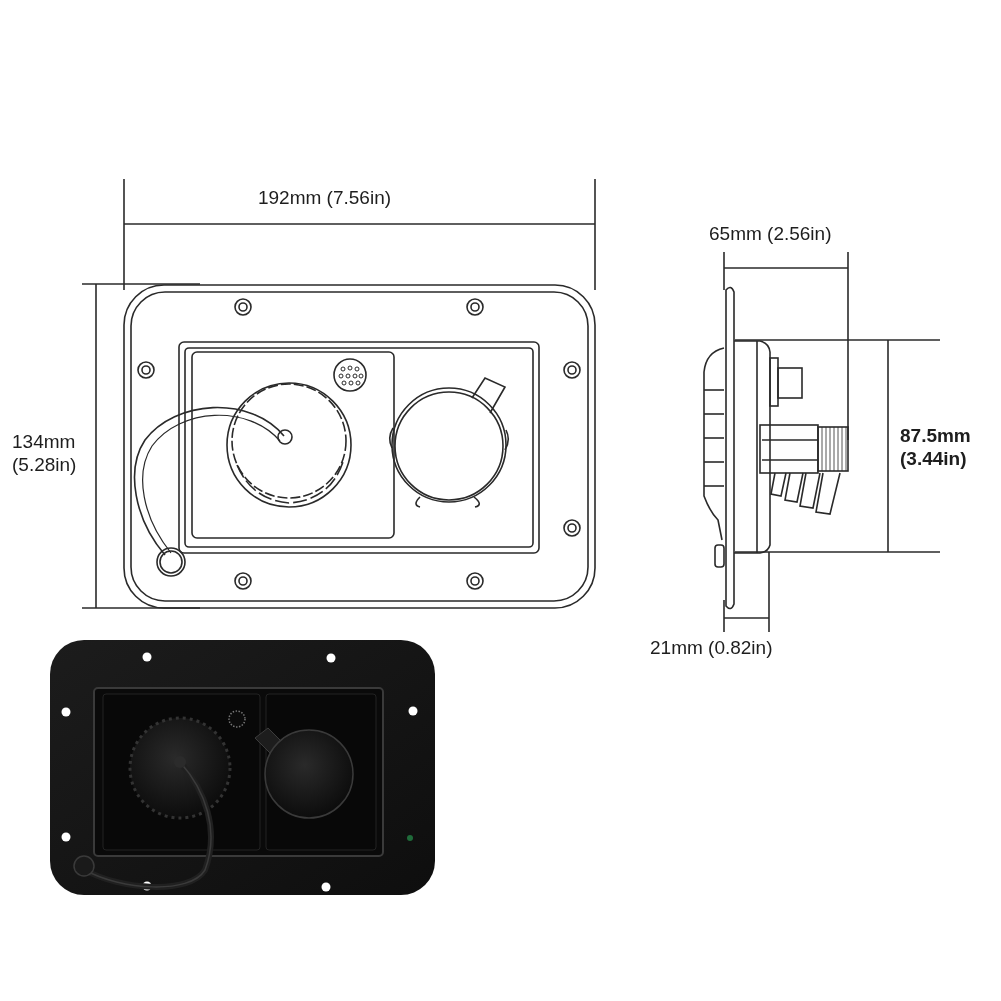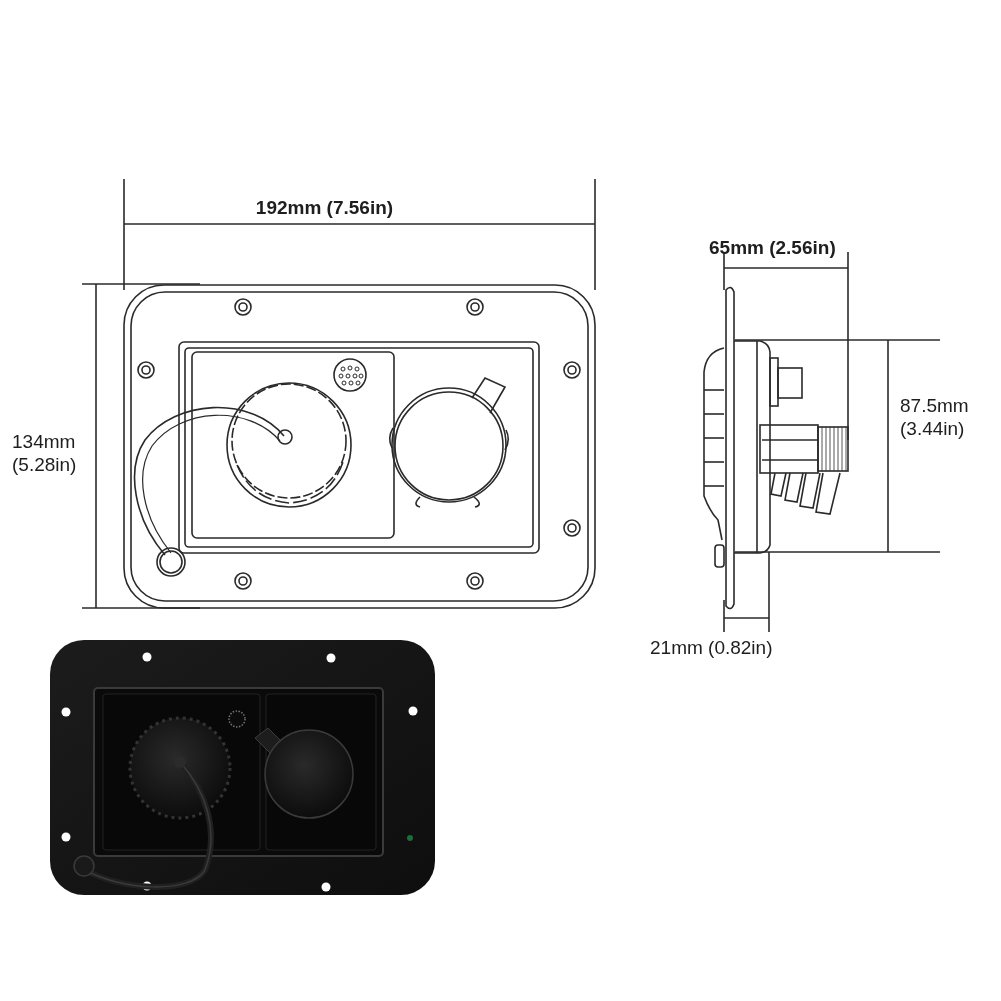--- a/index.html
+++ b/index.html
@@ -128,30 +128,30 @@
       <line x1="846" y1="427" x2="846" y2="471"></line>
     </g>
 
     <path d="M775 473 L771 494 L781 496 L786 473"></path>
     <path d="M790 473 L785 500 L797 502 L803 473"></path>
     <path d="M806 473 L800 506 L813 508 L820 473"></path>
     <path d="M823 473 L816 512 L830 514 L840 473"></path>
   </g>
 </svg>
 
-<div class="label center" style="left:124px; top:196px; width:401px;font-weight:bold;">192mm (7.56in)</div>
+<div class="label center" style="left:124px; top:186px; width:401px;">192mm (7.56in)</div>
 
 <div class="label" style="left:12px; top:430px;">
   <div>134mm</div>
   <div>(5.28in)</div>
 </div>
 
-<div class="label" style="left:709px; top:236px;font-weight:bold;">65mm (2.56in)</div>
+<div class="label" style="left:709px; top:222px;">65mm (2.56in)</div>
 
-<div class="label" style="left:900px; top:394px;">
+<div class="label" style="left:900px; top:424px;font-weight:bold;">
   <div>87.5mm</div>
   <div>(3.44in)</div>
 </div>
 
 <div class="label" style="left:650px; top:636px;">21mm (0.82in)</div>
 
 <svg width="1001" height="1001" viewBox="0 0 1001 1001">
   <defs>
     <radialGradient id="capGrad" cx="45%" cy="40%" r="65%">
       <stop offset="0%" stop-color="#2a2a2a"></stop>

